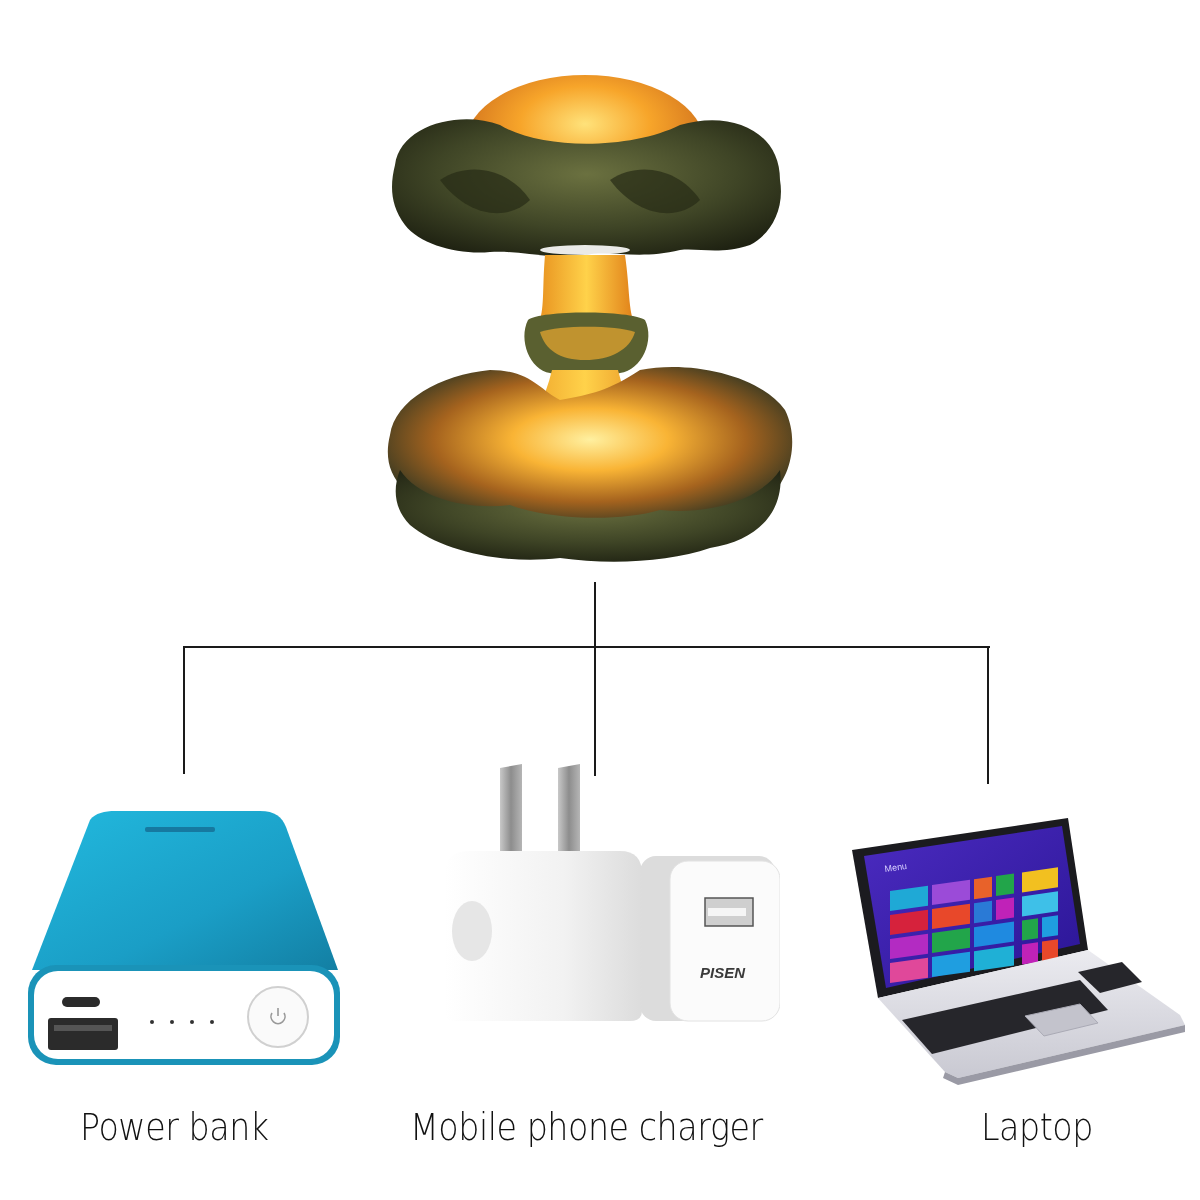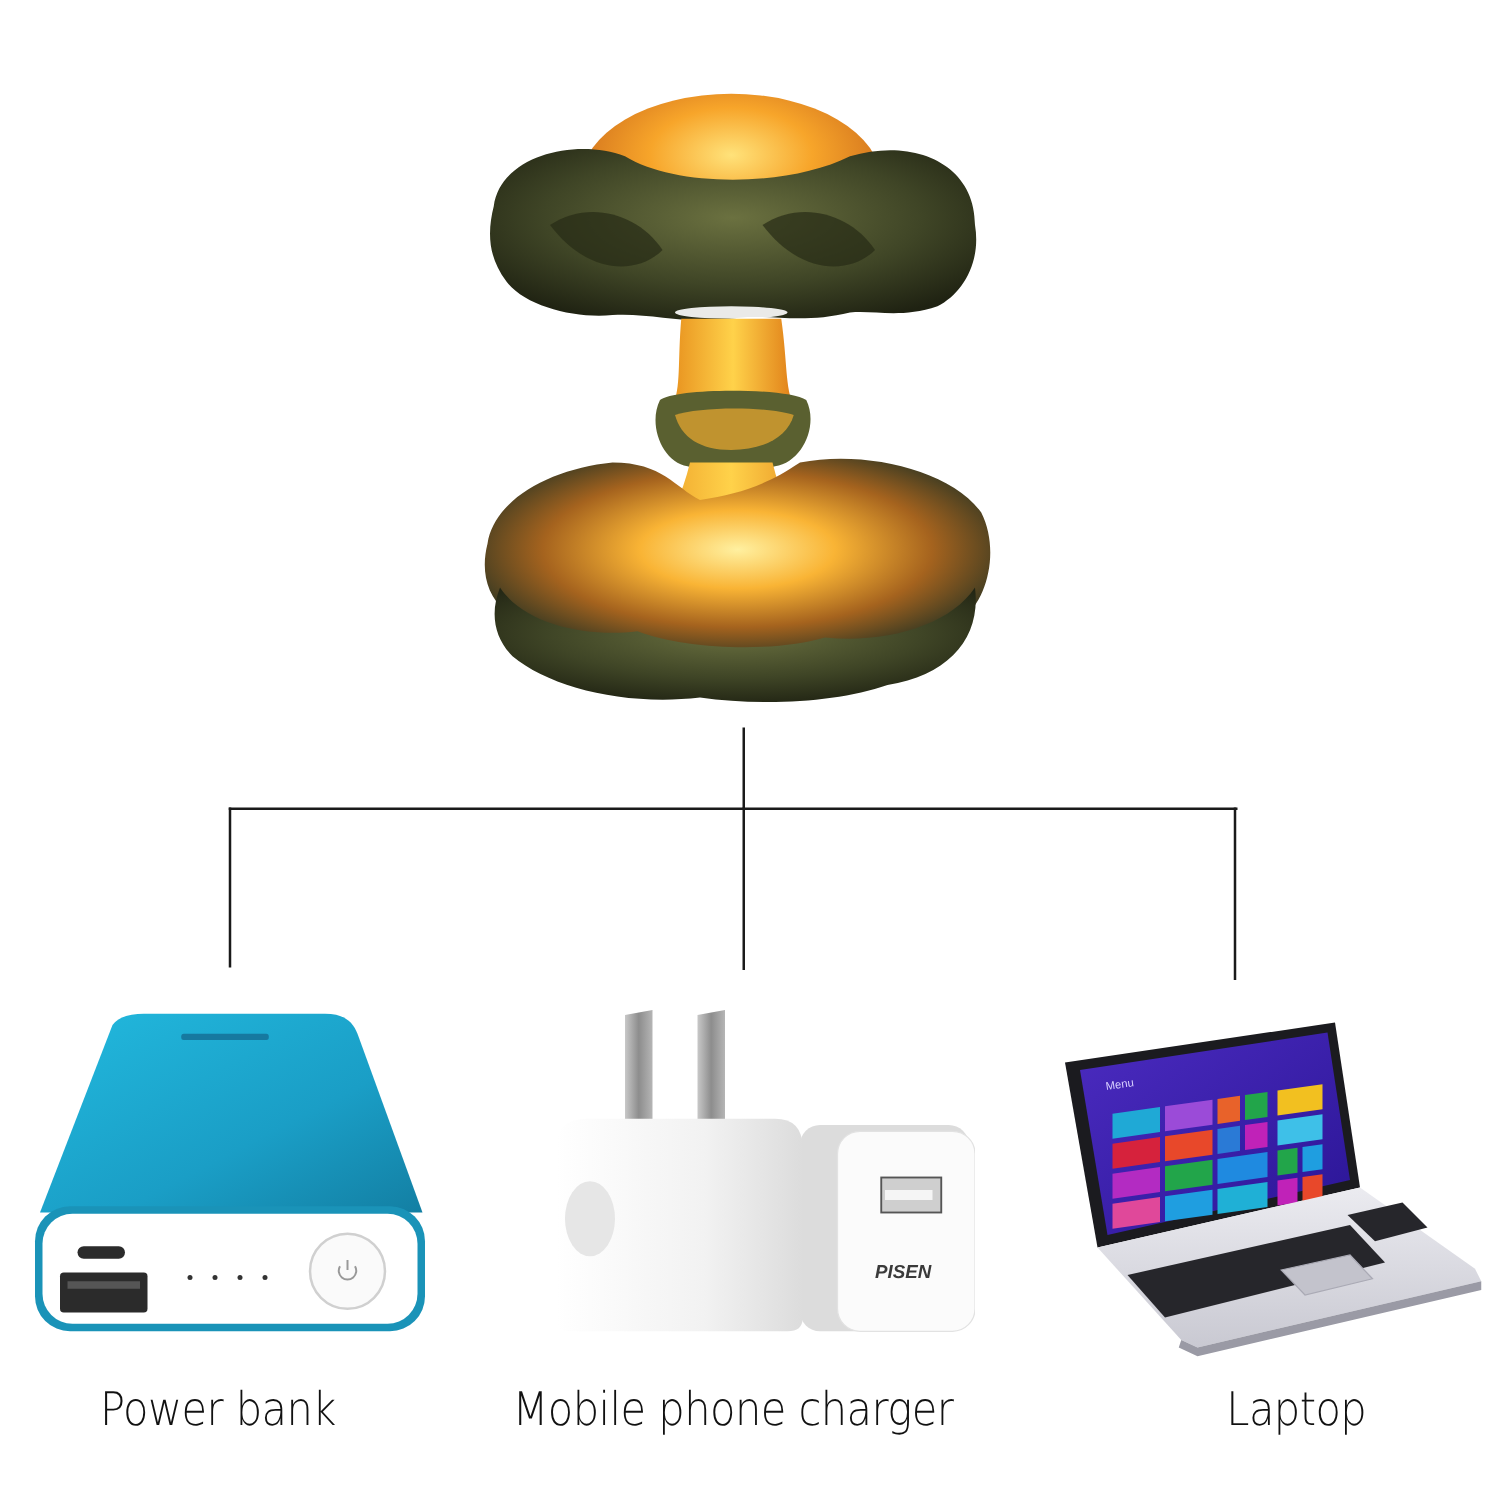--- a/index.html
+++ b/index.html
@@ -83,21 +83,21 @@
     <circle cx="132" cy="217" r="2" fill="#333"></circle>
     <circle cx="152" cy="217" r="2" fill="#333"></circle>
     <circle cx="172" cy="217" r="2" fill="#333"></circle>
     <circle cx="192" cy="217" r="2" fill="#333"></circle>
     <circle cx="258" cy="212" r="30" fill="#fafafa" stroke="#d0d0d0" stroke-width="2"></circle>
     <path d="M252,208 A7,7 0 1 0 264,208" fill="none" stroke="#999" stroke-width="1.6"></path>
     <line x1="258" y1="203" x2="258" y2="211" stroke="#999" stroke-width="1.6"></line>
   </svg>
 </div>
 
-<div class="abs" style="left:430px;top:800px;width:350px;height:280px;">
+<div class="abs" style="left:430px;top:756px;width:350px;height:280px;">
   <svg width="350" height="280" viewBox="0 0 350 280">
     <defs>
       <linearGradient id="prong" x1="0" x2="1">
         <stop offset="0%" stop-color="#c8c8c8"></stop>
         <stop offset="50%" stop-color="#8d8d8d"></stop>
         <stop offset="100%" stop-color="#b5b5b5"></stop>
       </linearGradient>
       <linearGradient id="chg" x1="0" x2="1">
         <stop offset="0%" stop-color="#ffffff"></stop>
         <stop offset="60%" stop-color="#f2f2f2"></stop>

